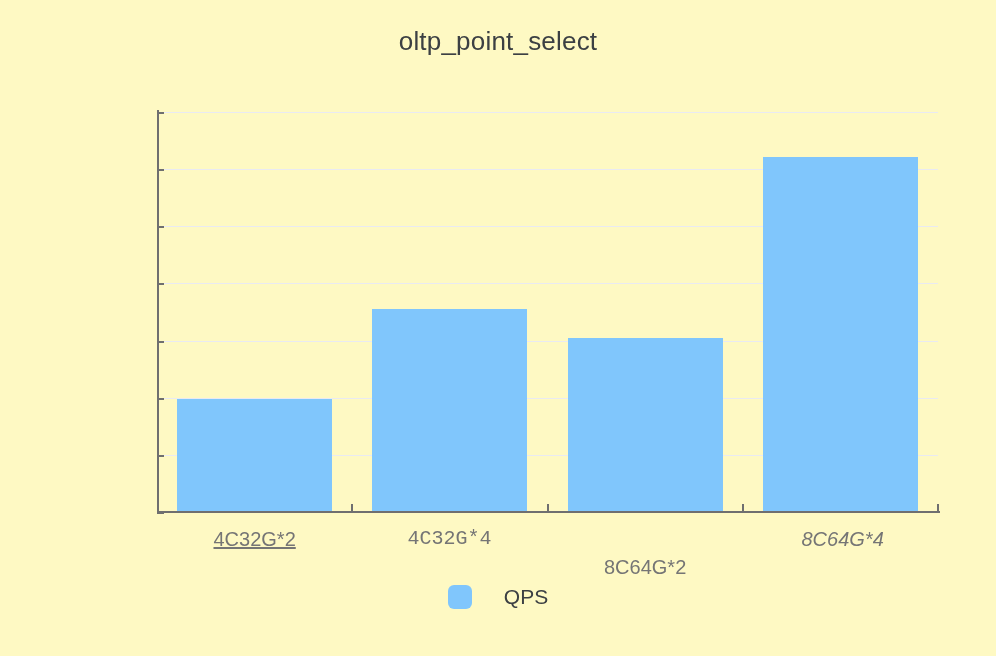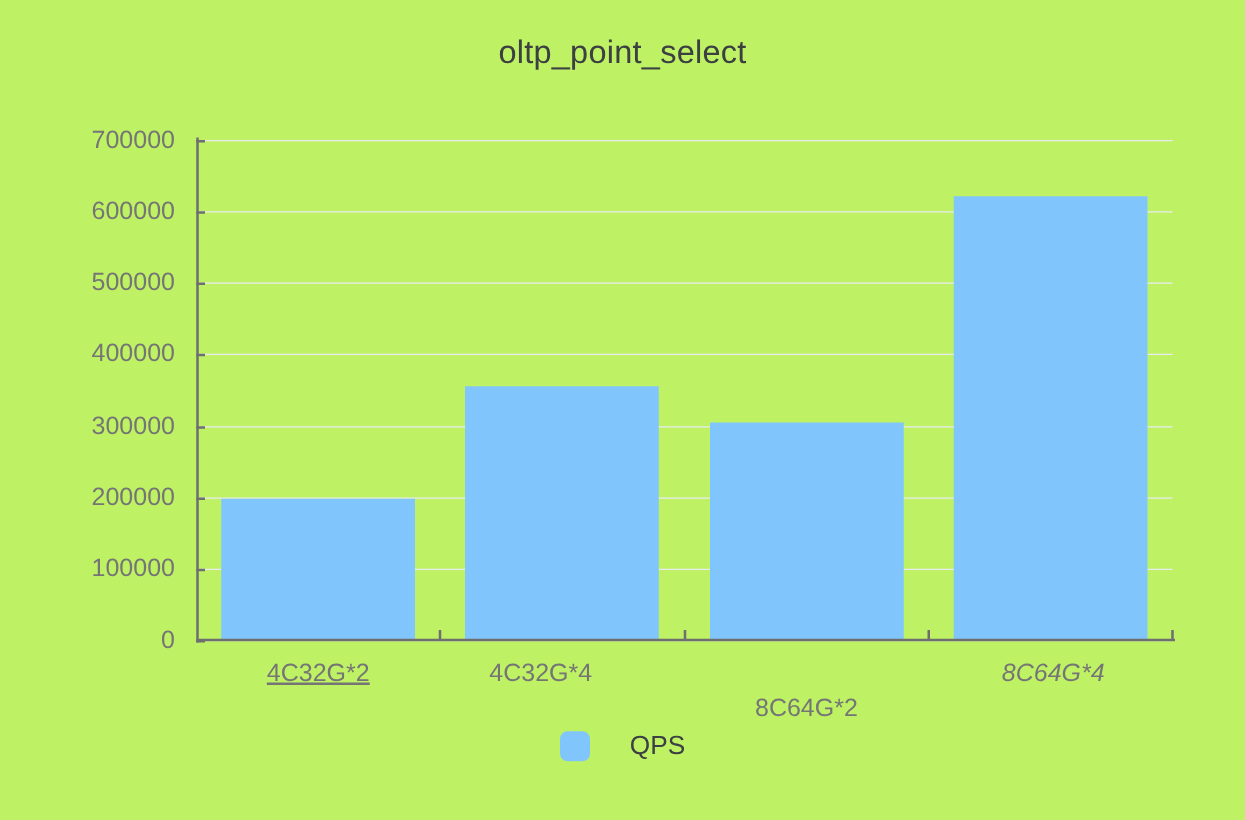--- a/index.html
+++ b/index.html
@@ -144,21 +144,21 @@
   #legend-label {
     font-size: 21px;
     color: #3c4043;
     line-height: 24px;
     white-space: nowrap;
   }
 </style>
 </head>
 <body style="background: rgb(255, 255, 255);">
 
-<div id="chart-root" style="background: #bef264;">
+<div id="chart-root" style="background: #fef9c3;">
 
   <div id="chart-title">oltp_point_select</div>
 
   <div id="plot-area">
       <div class="gridline" style="top: 0px;"></div>
       <div class="gridline" style="top: 57.1429px;"></div>
       <div class="gridline" style="top: 114.286px;"></div>
       <div class="gridline" style="top: 171.429px;"></div>
       <div class="gridline" style="top: 228.571px;"></div>
       <div class="gridline" style="top: 285.714px;"></div>
@@ -166,34 +166,24 @@
       <div class="gridline" style="top: 400px;"></div>
       <div class="bar" style="left: 20.125px; width: 155px; height: 113.143px; background: rgb(128, 198, 252);"></div>
       <div class="bar" style="left: 215.375px; width: 155px; height: 203.429px; background: rgb(128, 198, 252);"></div>
       <div class="bar" style="left: 410.625px; width: 155px; height: 174.286px; background: rgb(128, 198, 252);"></div>
       <div class="bar" style="left: 605.875px; width: 155px; height: 355.429px; background: rgb(128, 198, 252);"></div>
     </div>
 
   <div id="y-axis-line"></div>
   <div id="x-axis-line"></div>
 
-  <div id="y-tick-labels">
-      <div class="y-tick-label" style="top: 102px;">700000</div>
-      <div class="y-tick-label" style="top: 159.143px;">600000</div>
-      <div class="y-tick-label" style="top: 216.286px;">500000</div>
-      <div class="y-tick-label" style="top: 273.429px;">400000</div>
-      <div class="y-tick-label" style="top: 330.571px;">300000</div>
-      <div class="y-tick-label" style="top: 387.714px;">200000</div>
-      <div class="y-tick-label" style="top: 444.857px;">100000</div>
-      <div class="y-tick-label" style="top: 502px;">0</div>
-    </div>
 
   <div id="x-axis-decor">
       <div class="x-tick-label" style="left: 157px; width: 195.25px; text-decoration: underline;">4C32G*2</div>
-      <div class="x-tick-label" style="left: 335px; width: 195.25px;">4C32G*4</div>
+      <div class="x-tick-label" style="left: 352px; width: 195.25px; font-family: Liberation Mono, monospace;">4C32G*4</div>
       <div class="x-tick-label" style="left: 547.5px; width: 195.25px; margin-top: 28px;">8C64G*2</div>
       <div class="x-tick-label" style="left: 745px; width: 195.25px; font-style: italic;">8C64G*4</div>
     </div>
 
   <div id="legend">
     <div id="legend-swatch" style="background: rgb(128, 198, 252);"></div>
     <div id="legend-label">QPS</div>
   </div>
 
 <div class="y-tick-mark" style="top: 112px;"></div>

